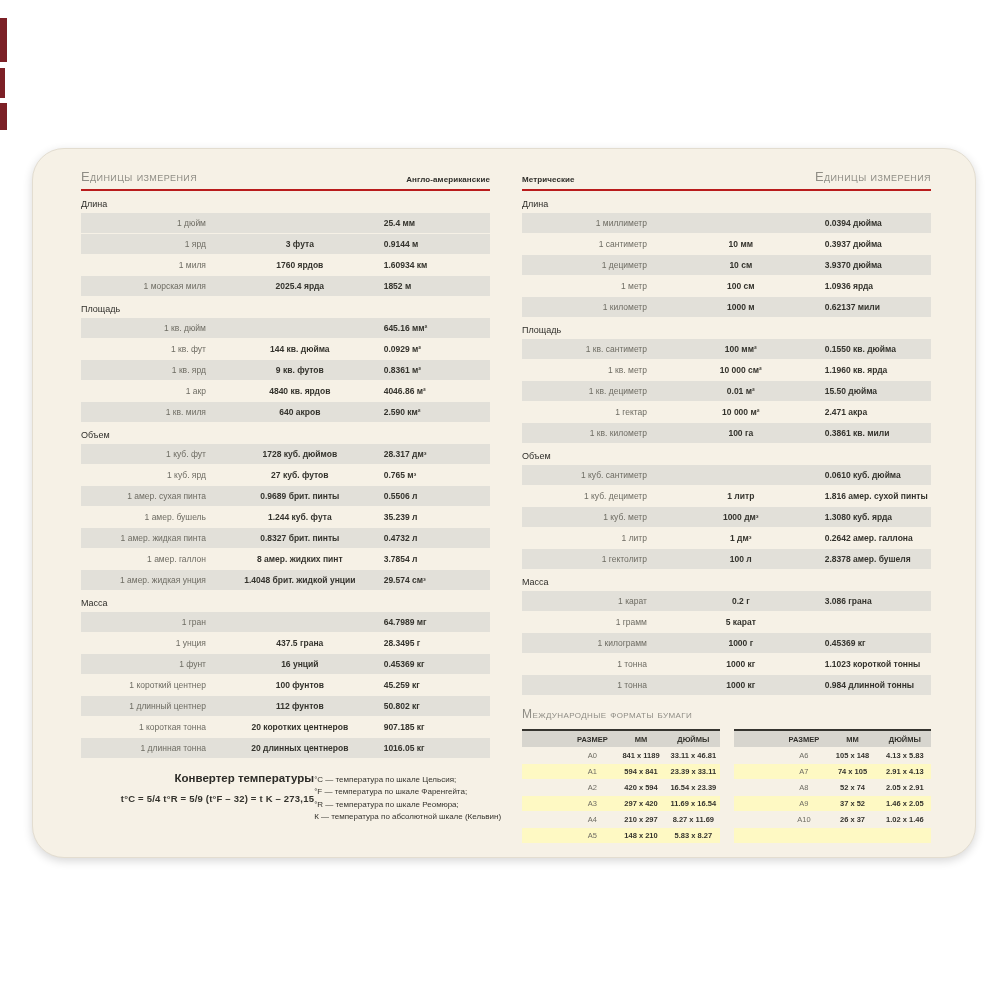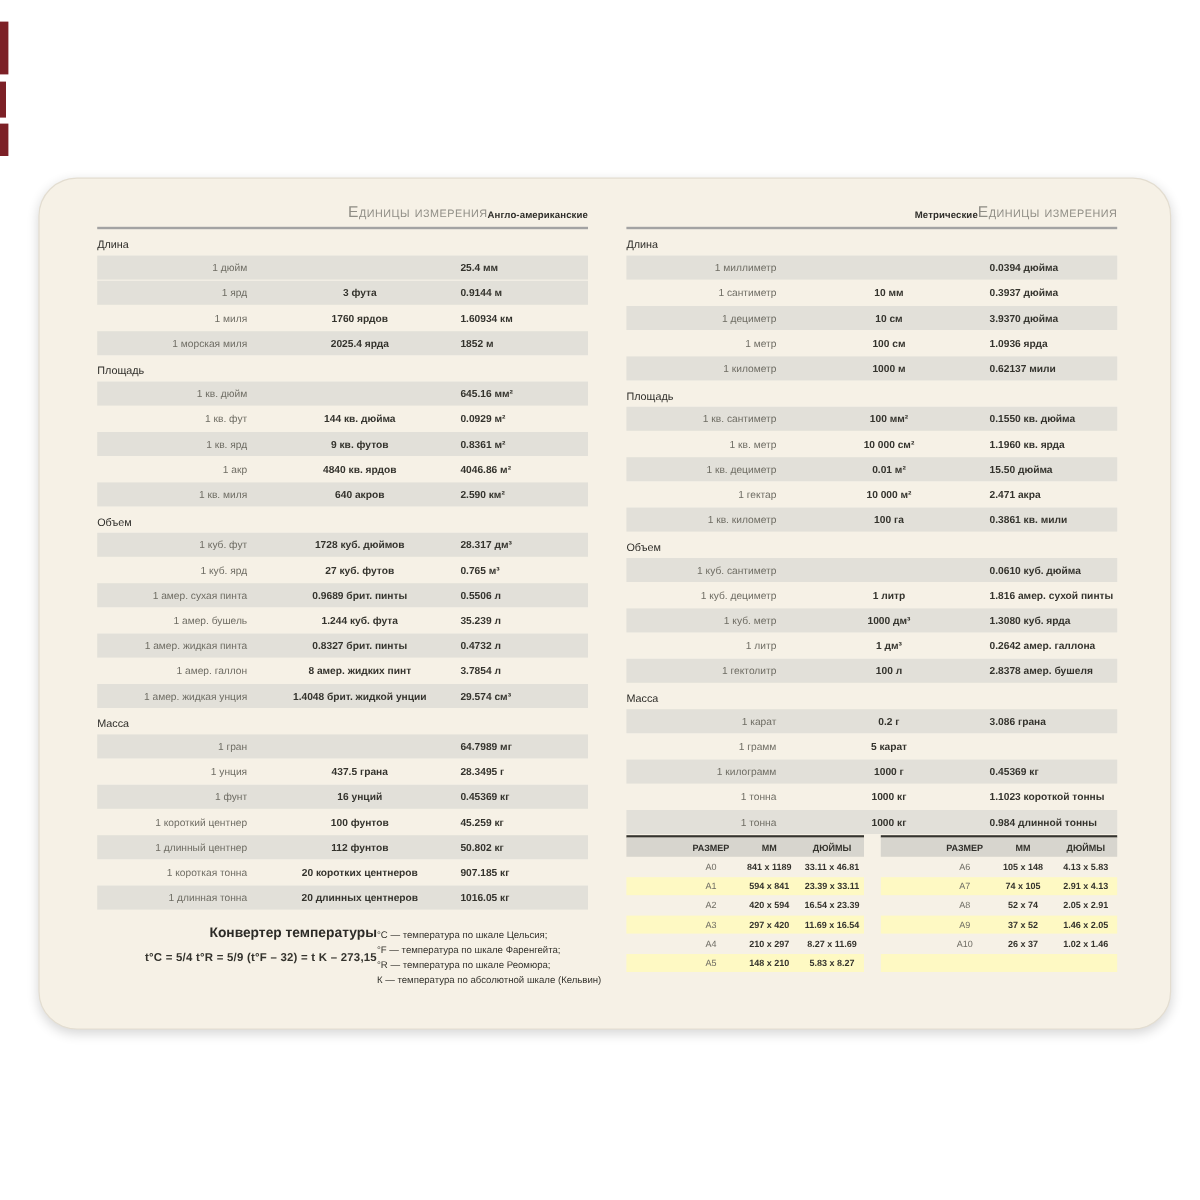--- a/index.html
+++ b/index.html
@@ -16,22 +16,22 @@
   .page{
     position:absolute;left:32px;top:148px;width:944px;height:710px;
     background:#f6f1e6;border:1px solid #e3ddd0;border-radius:32px;
     box-shadow:0 3px 10px rgba(0,0,0,0.16);
     box-sizing:border-box;padding:20px 44px 0 48px;
     display:flex;gap:32px;
   }
   .col{flex:1;min-width:0;}
 
   .col-header{
-    display:flex;justify-content:flex-end;align-items:flex-end;
-    padding-bottom:5px;border-bottom:2px solid #a3a3a3;
+    display:flex;justify-content:space-between;align-items:flex-end;
+    padding-bottom:5px;border-bottom:2px solid #b91c1c;
   }
   .hdr-main{
     font-variant:small-caps;font-size:13px;color:#8f8d85;letter-spacing:0.4px;
   }
   .hdr-side{font-weight:bold;font-size:8px;color:#2f2e2a;letter-spacing:0.1px;}
 
   .section-title{font-weight:normal;font-size:9px;color:#2f2e2a;margin:8px 0 4px 0;}
   .row{display:flex;align-items:center;height:20px;margin-bottom:1px;font-size:8.5px;}
   .row.shaded{background:#e2e0d9;}
   .cell1{width:33%;text-align:right;color:#6e6c63;padding-right:10px;box-sizing:border-box;}
@@ -315,20 +315,21 @@
           <div class="cell2">1000 кг</div>
           <div class="cell3">1.1023 короткой тонны</div>
         </div>
         <div class="row shaded">
           <div class="cell1">1 тонна</div>
           <div class="cell2">1000 кг</div>
           <div class="cell3">0.984 длинной тонны</div>
         </div>
       </div>
 
+    <div class="paper-title">Международные форматы бумаги</div>
     <div class="paper-tables" id="paper-tables">
         <div class="paper-table">
           <div class="p-row head">
             <div class="p-c p-c1">РАЗМЕР</div>
             <div class="p-c p-c2">ММ</div>
             <div class="p-c p-c3">ДЮЙМЫ</div>
           </div>
           <div class="p-row">
             <div class="p-c p-c1">А0</div>
             <div class="p-c p-c2">841 х 1189</div>

